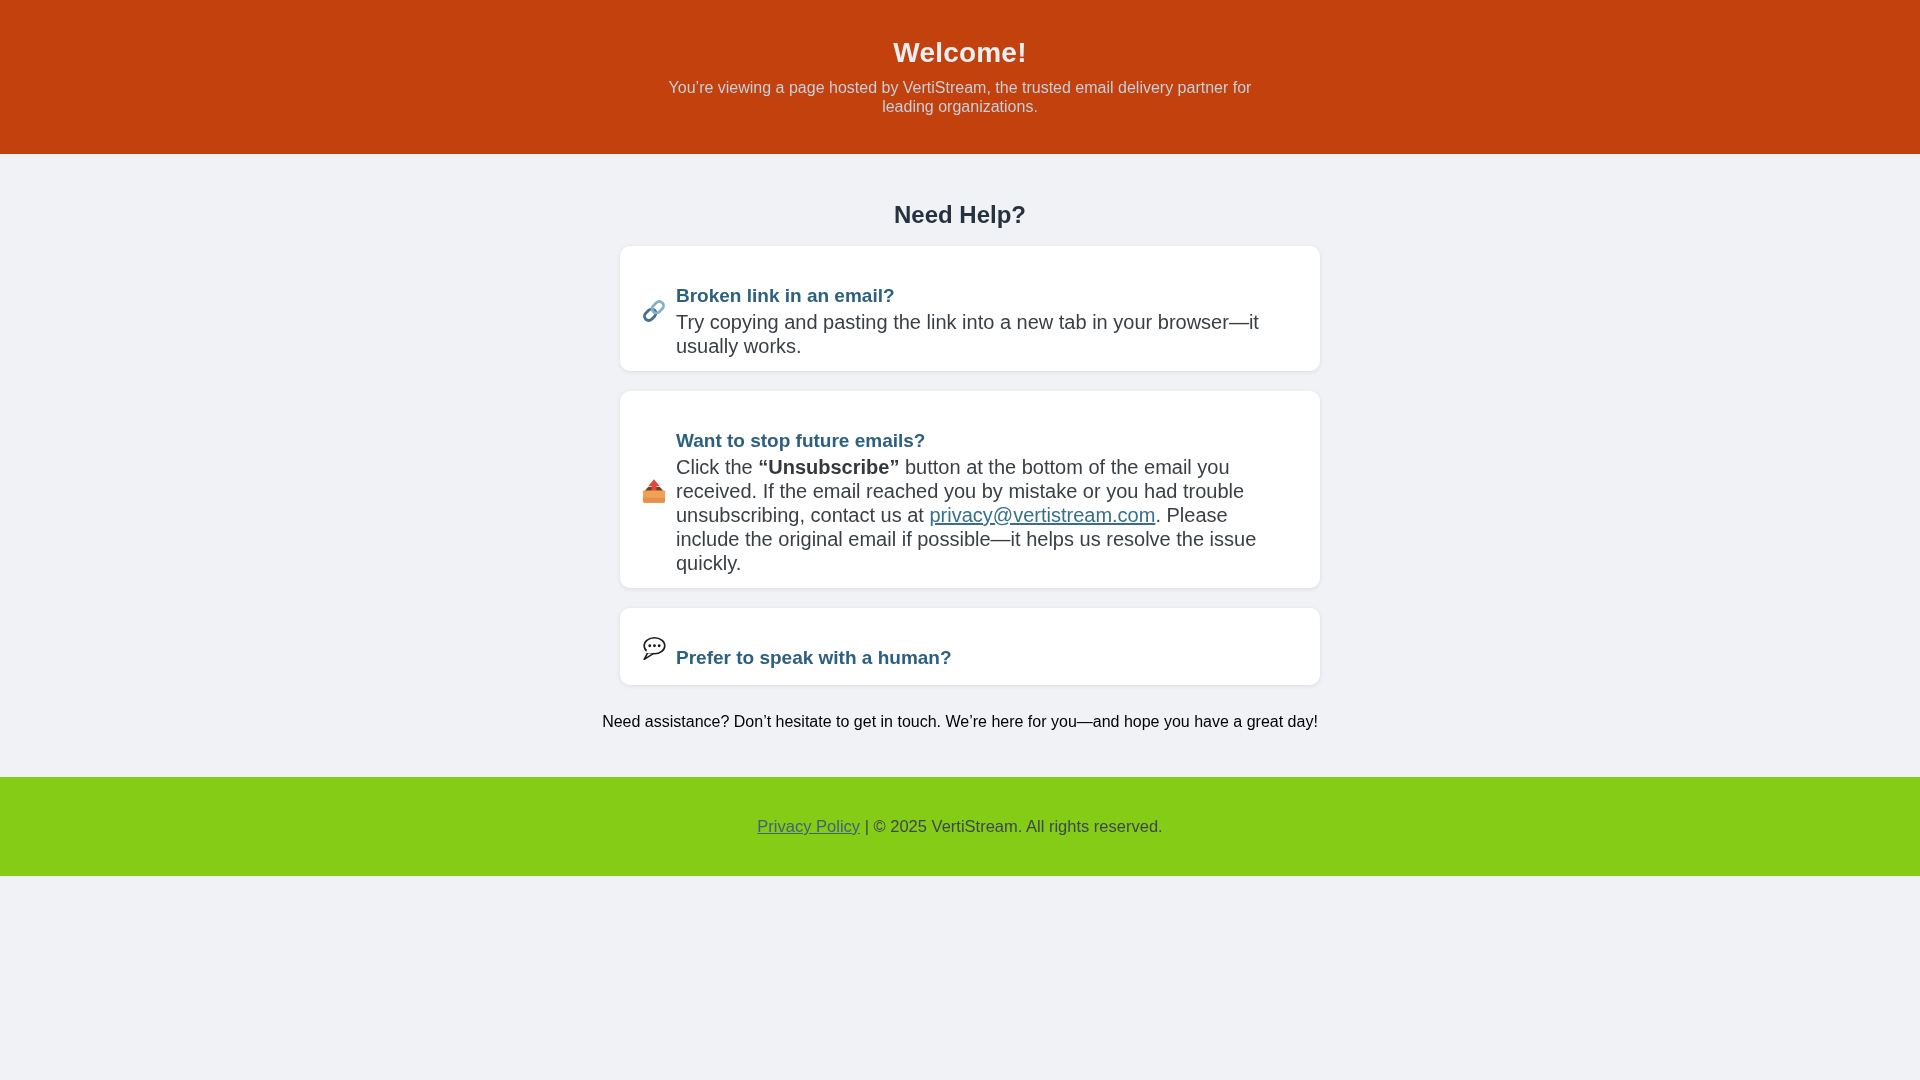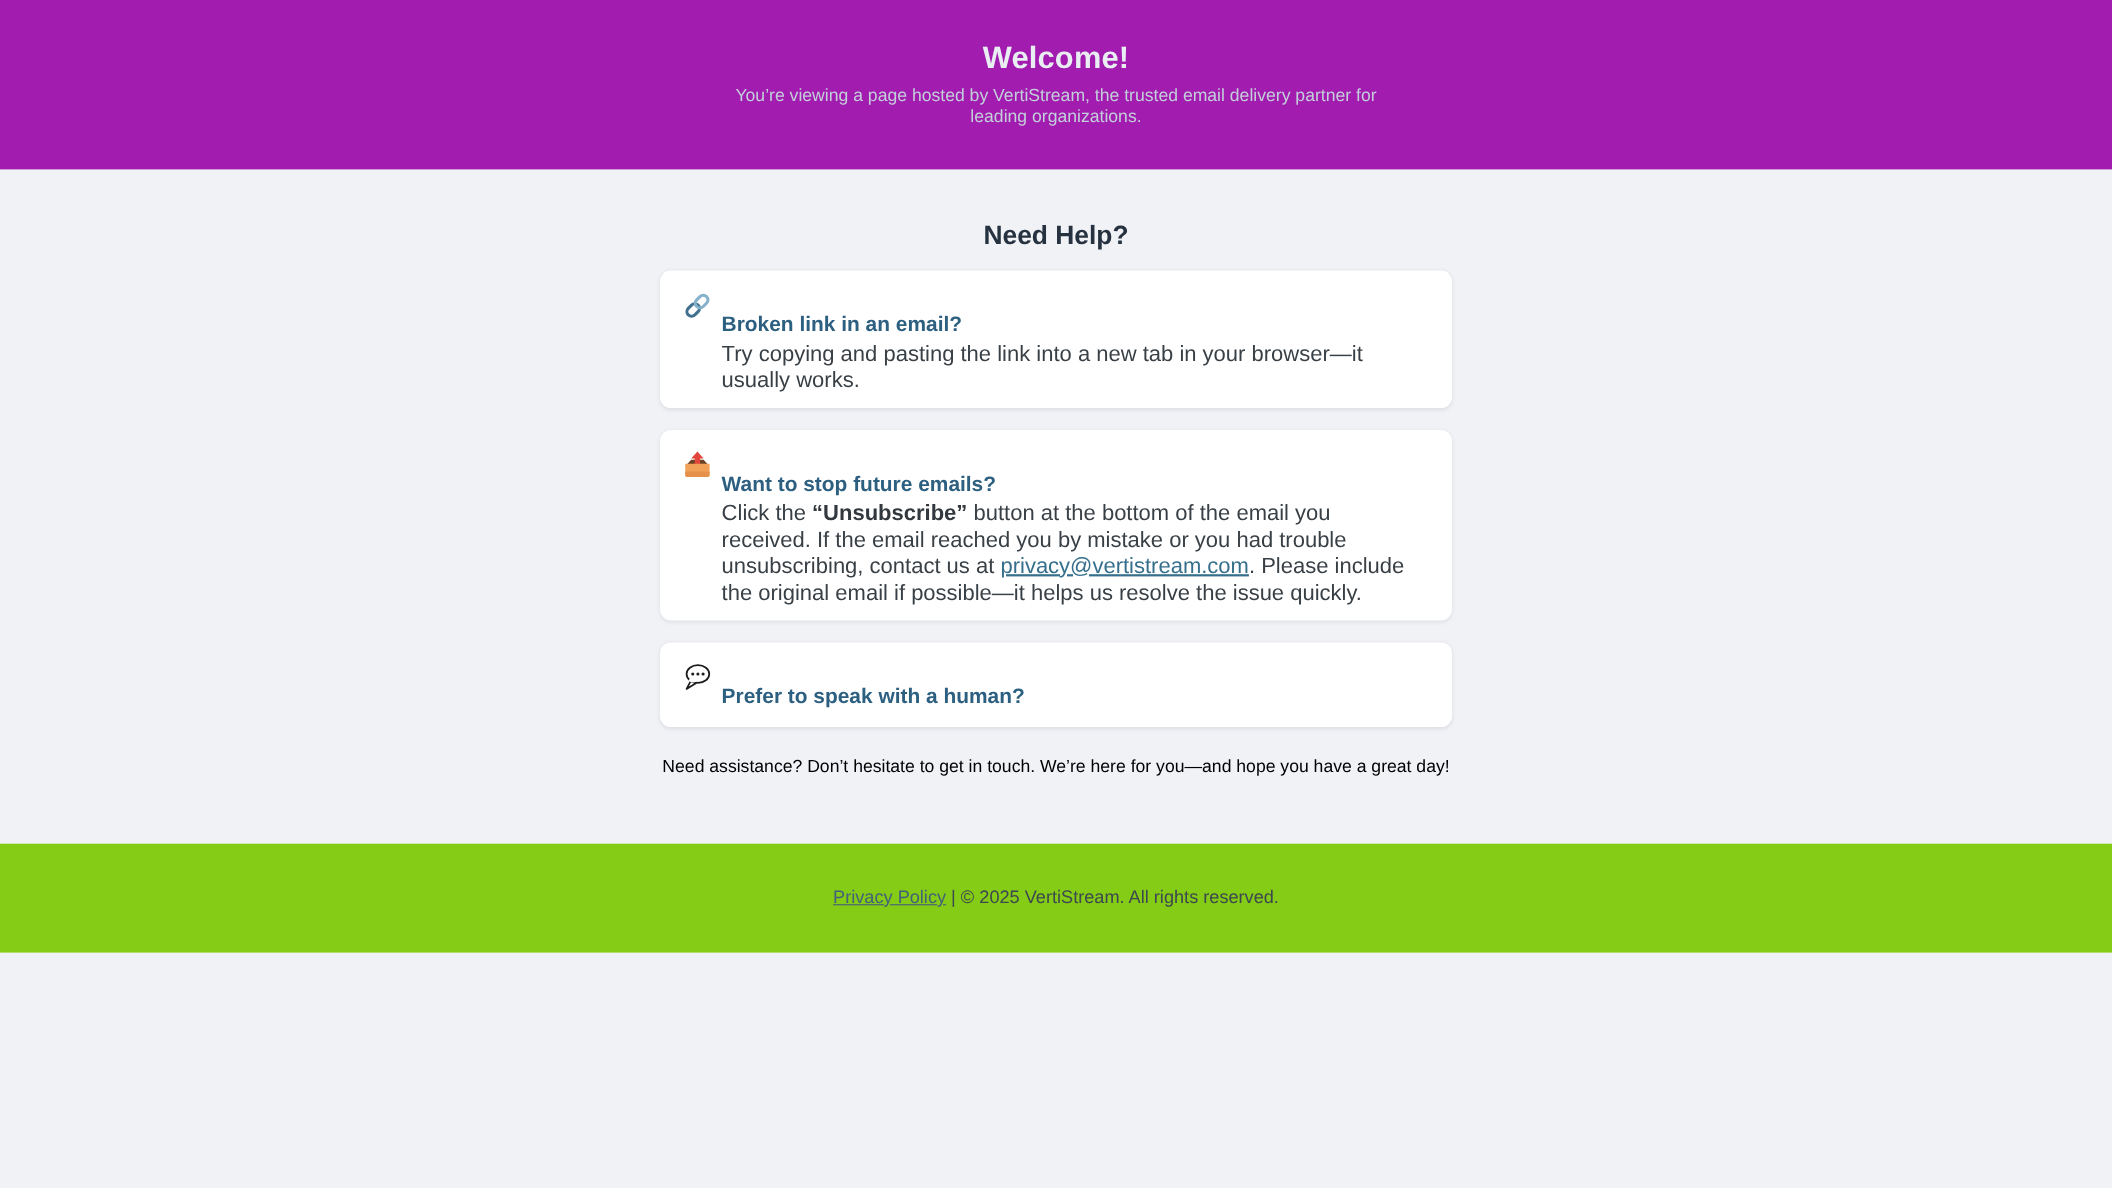--- a/index.html
+++ b/index.html
@@ -6,21 +6,21 @@
   html, body { width: 1920px; }
   body {
     min-height: 1080px;
     background: #f1f2f6;
     font-family: "Liberation Sans", sans-serif;
     -webkit-font-smoothing: antialiased;
   }
 
   
   .hero {
-    background: #a21caf;
+    background: #c2410c;
     height: 154px;
     display: flex;
     flex-direction: column;
     align-items: center;
     justify-content: center;
   }
   .hero h1 {
     color: #e9eef3;
     font-size: 28px;
     font-weight: bold;
@@ -33,38 +33,39 @@
     line-height: 1.18;
     max-width: 620px;
     text-align: center;
   }
 
   
   .content {
     width: 720px;
     margin: 0 auto;
     padding-top: 47px;
-    padding-bottom: 60px;
+    padding-bottom: 46px;
   }
   .content h2 {
     text-align: center;
     font-size: 24px;
     font-weight: bold;
     color: #26323f;
     margin-bottom: 17px;
   }
 
   .card {
     background: #ffffff;
     border-radius: 10px;
     box-shadow: 0 1px 4px rgba(25, 40, 60, 0.10);
     padding: 17px 24px 13px 19px;
     margin-bottom: 20px;
     display: flex;
-    align-items: flex-start;
+    align-items: center;
+    margin-left: 20px;
   }
   .card-icon {
     flex: none;
     width: 30px;
     height: 30px;
     display: inline-block;
   }
   .card-col {
     margin-left: 7px;
     padding-top: 21px;

